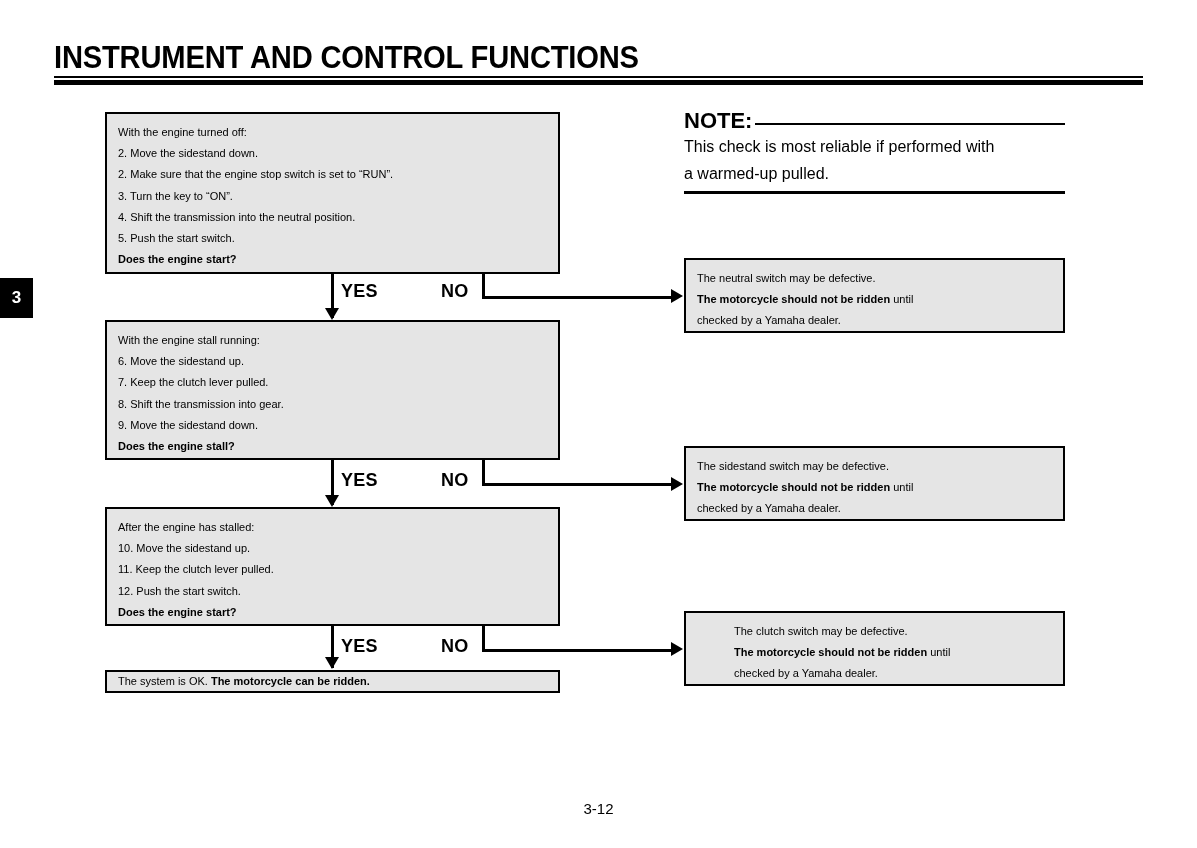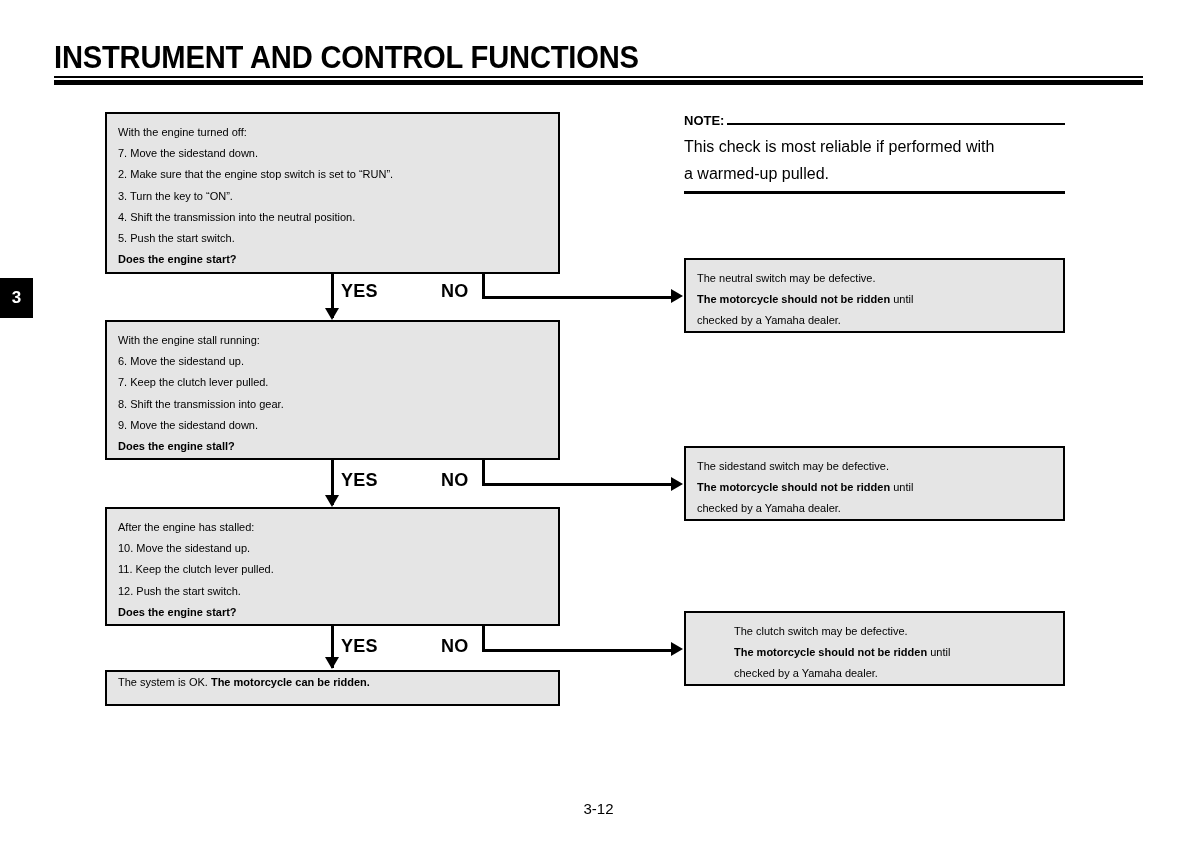--- a/index.html
+++ b/index.html
@@ -76,22 +76,22 @@
   }
   .fbox .ln { white-space: nowrap; }
   .fbox b { font-weight: bold; }
 
   .left-box { left: 105px; width: 455px; }
   .right-box { left: 684px; width: 381px; }
 
   #box-start   { top: 112px;  height: 162px; }
   #box-running { top: 320px;  height: 140px; }
   #box-stalled { top: 507px;  height: 119px; }
-  #box-ok      { left: 105px; top: 670px; width: 455px; height: 36px;
-                 display: flex; align-items: flex-start; padding-top: 0; padding-bottom: 0; }
+  #box-ok      { left: 105px; top: 670px; width: 455px; height: 23px;
+                 display: flex; align-items: center; padding-top: 0; padding-bottom: 0; }
 
   #box-neutral  { top: 258px; height: 75px; }
   #box-sidestand{ top: 446px; height: 75px; }
   #box-clutch   { top: 611px; height: 75px; padding-left: 48px; }
 
   
   .note-block {
     position: absolute;
     left: 684px;
     top: 108px;
@@ -99,21 +99,21 @@
     font-size: 16px;
     line-height: 27px;
   }
   .note-head {
     display: flex;
     align-items: center;
     height: 24px;
   }
   .note-head-label {
     font-weight: bold;
-    font-size: 13px;
+    font-size: 22px;
     white-space: nowrap;
   }
   .note-head-rule {
     flex: 1;
     height: 2.5px;
     background: #000;
     margin-left: 3px;
     margin-top: 8px;
   }
   .note-body { padding-top: 1px; }
@@ -180,21 +180,21 @@
     </div>
     <div class="note-body">
       <div class="ln">This check is most reliable if performed with</div>
       <div class="ln">a warmed-up pulled.</div>
     </div>
     <div class="note-foot-rule"></div>
   </div>
 
   <div class="fbox left-box" id="box-start">
     <div class="ln">With the engine turned off:</div>
-    <div class="ln">7. Move the sidestand down.</div>
+    <div class="ln">2. Move the sidestand down.</div>
     <div class="ln">2. Make sure that the engine stop switch is set to “RUN”.</div>
     <div class="ln">3. Turn the key to “ON”.</div>
     <div class="ln">4. Shift the transmission into the neutral position.</div>
     <div class="ln">5. Push the start switch.</div>
     <div class="ln"><b>Does the engine start?</b></div>
   </div>
 
   <div class="conn">
     <div class="vline" style="left:331px; top:274px; height:44px;"></div>
     <div class="arrow-down" style="left:325px; top:308px;"></div>

